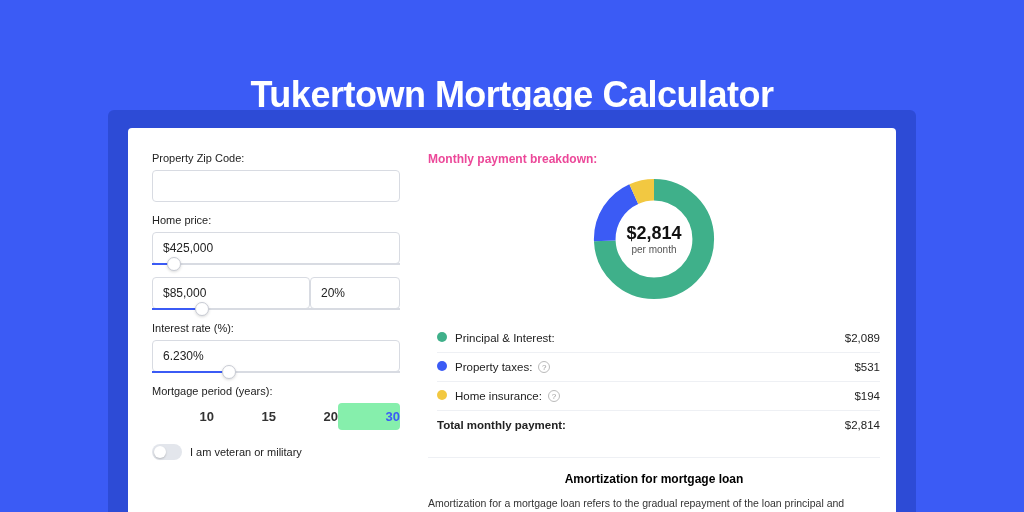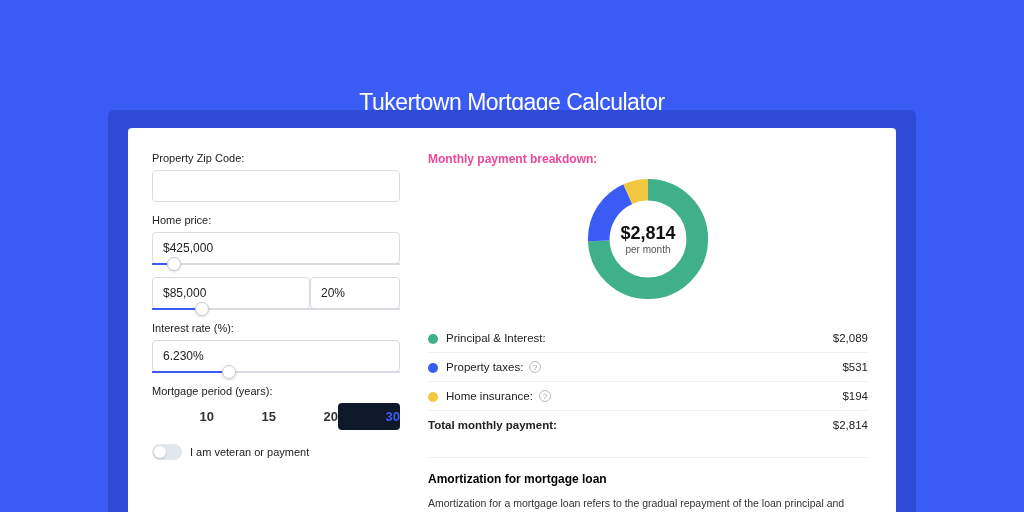--- a/index.html
+++ b/index.html
@@ -15,43 +15,43 @@
     position: absolute;
     top: 0; left: 0; right: 0;
     height: 128px;
     display: flex;
     align-items: flex-end;
     justify-content: center;
     padding-bottom: 12px;
   }
   .hero h1 {
     color: #fff;
-    font-size: 23px;
-    font-weight: 400;
+    font-size: 36px;
+    font-weight: 700;
     letter-spacing: -0.5px;
   }
   .panel-shadow {
     position: absolute;
     top: 110px;
     left: 108px;
     right: 108px;
     height: 420px;
     background: #2d4bd6;
     border-radius: 6px 6px 0 0;
   }
   .panel {
     position: absolute;
     top: 128px;
     left: 128px;
     right: 128px;
     bottom: 0;
     background: #fff;
     border-radius: 4px 4px 0 0;
     display: flex;
-    padding: 24px 28px 0 24px;
+    padding: 24px 16px 0 24px;
     overflow: hidden;
   }
   .form-col {
     width: 248px;
     flex-shrink: 0;
     margin-right: 28px;
   }
   .right-col {
     flex: 1;
     min-width: 0;
@@ -102,21 +102,21 @@
     flex: 1;
     text-align: right;
     padding: 6px 0;
     font-size: 13px;
     font-weight: 600;
     color: #333;
     border-radius: 4px;
     cursor: pointer;
   }
   .period-btn.active {
-    background: #0f172a;
+    background: #86efac;
     color: #3b5bf5;
   }
   .toggle-row {
     display: flex;
     align-items: center;
     gap: 8px;
     margin-top: 14px;
   }
   .toggle {
     width: 30px; height: 16px;
@@ -156,25 +156,26 @@
     display: flex;
     flex-direction: column;
     align-items: center;
     justify-content: center;
   }
   .donut-amount { font-size: 18px; font-weight: 700; color: #111; }
   .donut-sub { font-size: 10px; color: #555; }
 
   .break-row {
     display: flex;
-    align-items: flex-end;
+    align-items: flex-start;
     padding: 8px 0;
     border-top: 1px solid #eef0f4;
     font-size: 11.5px;
     color: #222;
+    margin-left: 9px;
   }
   .break-row.first { border-top: none; }
   .dot {
     width: 10px; height: 10px; border-radius: 50%;
     margin-right: 8px;
   }
   .break-label { flex: 1; display: flex; align-items: center; gap: 6px; }
   .help {
     width: 12px; height: 12px; border-radius: 50%;
     border: 1px solid #bbb;
@@ -183,21 +184,21 @@
     display: inline-flex;
     align-items: center; justify-content: center;
   }
   .break-val { font-weight: 400; }
   .break-row.total { font-weight: 700; }
   .amort-card {
     margin-top: 18px;
     border-top: 1px solid #eef0f4;
     padding-top: 14px;
   }
-  .amort-title { font-size: 12px; font-weight: 700; margin-bottom: 10px; }
+  .amort-title { font-size: 12px; font-weight: 700; margin-bottom: 10px; text-align: center; }
   .amort-text { font-size: 10.5px; color: #333; line-height: 1.4; }
 </style>
 </head>
 <body>
 
 <div class="hero">
   <h1>Tukertown Mortgage Calculator</h1>
 </div>
 
 <div class="panel-shadow"></div>
@@ -247,21 +248,21 @@
           <div class="period-btn">15</div>
           <div class="period-btn">20</div>
           <div class="period-btn active">30</div>
         </div>
     </div>
 
     <div class="toggle-row">
       <div class="toggle">
         <div class="knob"></div>
       </div>
-      <span class="toggle-label">I am veteran or payment</span>
+      <span class="toggle-label">I am veteran or military</span>
     </div>
 
   </div>
 
   <div class="right-col">
     <div class="section-title">Monthly payment breakdown:</div>
 
     <div class="donut-wrap">
       <div class="donut">
         <svg viewBox="0 0 42 42">

